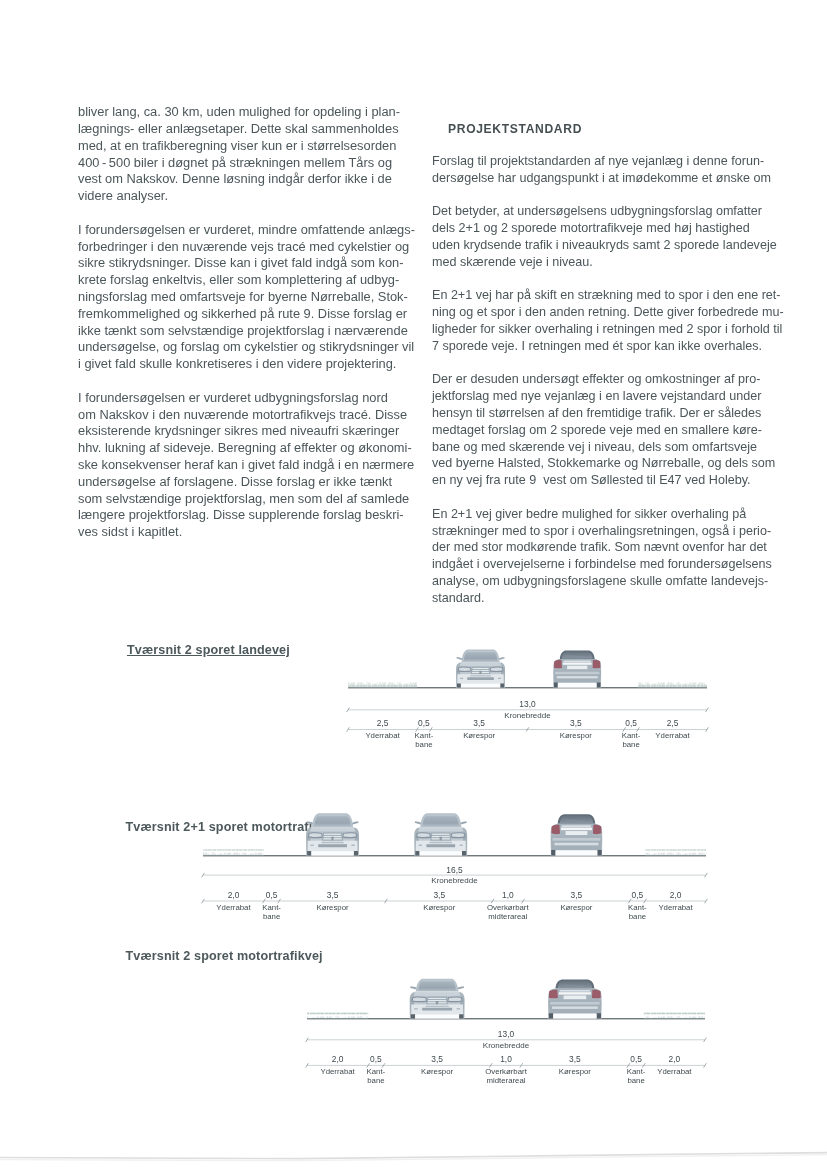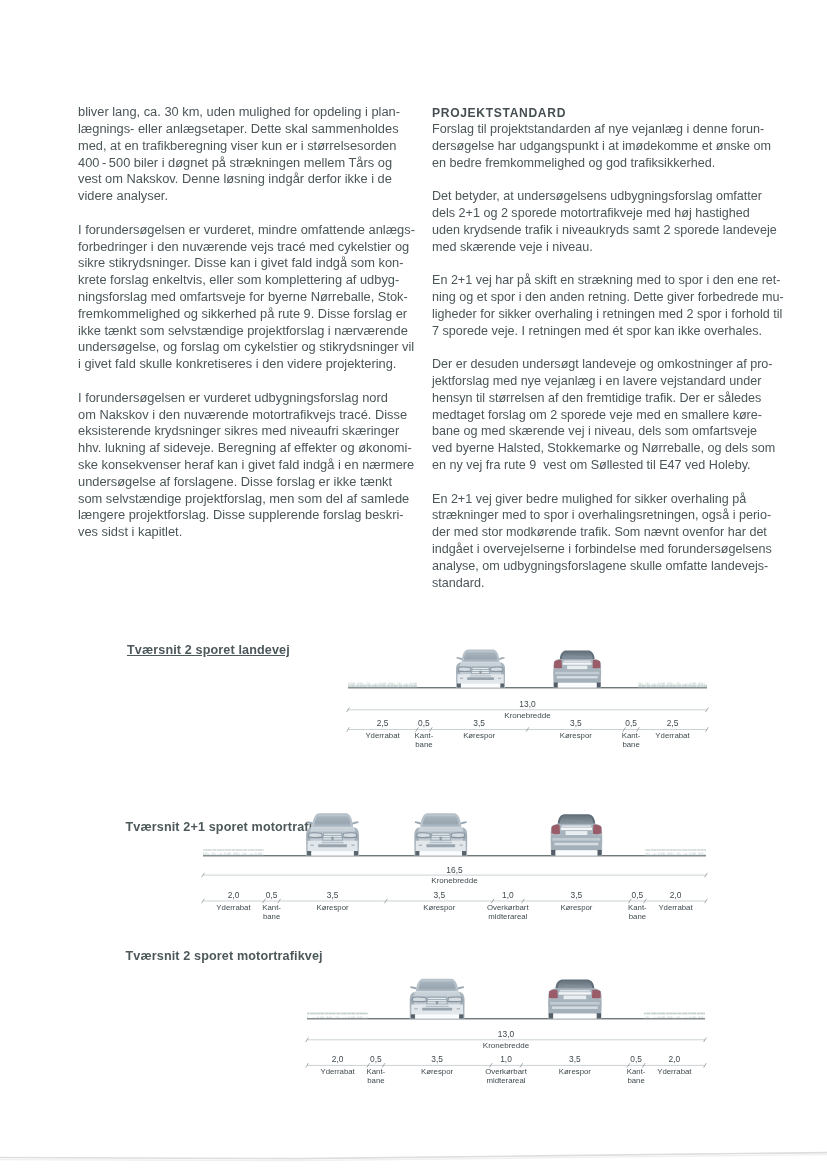--- a/index.html
+++ b/index.html
@@ -4,21 +4,21 @@
 <title>Scanned report page</title>
 <style>
   html,body{margin:0;padding:0;}
   body{width:827px;height:1170px;background:#ffffff;font-family:"Liberation Sans",sans-serif;overflow:hidden;position:relative;}
   .page{position:absolute;left:0;top:0;width:705px;height:1170px;background:#ffffff;}
   .col{position:absolute;color:#4b5659;}
   .ln{height:16.8px;white-space:pre;}
   .gap{height:16.8px;}
   #leftcol{left:78px;top:104.2px;width:340px;font-size:12.85px;}
   #rightcol{left:432px;top:105.8px;width:350px;font-size:12.58px;}
-  h2.sec{font-size:12.1px;font-weight:bold;letter-spacing:.055em;margin:0;height:16.3px;color:#454f52;}
+  h2.sec{font-size:12.1px;font-weight:bold;letter-spacing:.055em;margin:16px;height:16.3px;color:#454f52;}
   .pagenum{position:absolute;left:67.3px;top:1173px;font-size:11.6px;color:#8a9396;}
   .figcap{position:absolute;font-size:12.6px;font-weight:bold;color:#4d585b;letter-spacing:.01em;white-space:nowrap;}
   .figsvg{position:absolute;left:0;top:0;}
   .scanedge{position:absolute;left:0;top:0;pointer-events:none;}
 </style>
 </head>
 <body>
 
 <div class="page">
   <div class="col" id="leftcol">
@@ -46,33 +46,32 @@
       <div class="ln">ske konsekvenser heraf kan i givet fald indgå i en nærmere</div>
       <div class="ln">undersøgelse af forslagene. Disse forslag er ikke tænkt</div>
       <div class="ln">som selvstændige projektforslag, men som del af samlede</div>
       <div class="ln">længere projektforslag. Disse supplerende forslag beskri-</div>
       <div class="ln">ves sidst i kapitlet.</div>
     </div>
   <div class="col" id="rightcol">
       <h2 class="sec">PROJEKTSTANDARD</h2>
       <div class="ln">Forslag til projektstandarden af nye vejanlæg i denne forun-</div>
       <div class="ln">dersøgelse har udgangspunkt i at imødekomme et ønske om</div>
-      <div class="ln">en bedre fremkommelighed og god trafiksikkerhed.</div>
       <div class="gap"></div>
       <div class="ln">Det betyder, at undersøgelsens udbygningsforslag omfatter</div>
       <div class="ln">dels 2+1 og 2 sporede motortrafikveje med høj hastighed</div>
       <div class="ln">uden krydsende trafik i niveaukryds samt 2 sporede landeveje</div>
       <div class="ln">med skærende veje i niveau.</div>
       <div class="gap"></div>
       <div class="ln">En 2+1 vej har på skift en strækning med to spor i den ene ret-</div>
       <div class="ln">ning og et spor i den anden retning. Dette giver forbedrede mu-</div>
       <div class="ln">ligheder for sikker overhaling i retningen med 2 spor i forhold til</div>
       <div class="ln">7 sporede veje. I retningen med ét spor kan ikke overhales.</div>
       <div class="gap"></div>
-      <div class="ln">Der er desuden undersøgt landeveje og omkostninger af pro-</div>
+      <div class="ln">Der er desuden undersøgt effekter og omkostninger af pro-</div>
       <div class="ln">jektforslag med nye vejanlæg i en lavere vejstandard under</div>
       <div class="ln">hensyn til størrelsen af den fremtidige trafik. Der er således</div>
       <div class="ln">medtaget forslag om 2 sporede veje med en smallere køre-</div>
       <div class="ln">bane og med skærende vej i niveau, dels som omfartsveje</div>
       <div class="ln">ved byerne Halsted, Stokkemarke og Nørreballe, og dels som</div>
       <div class="ln">en ny vej fra rute 9  vest om Søllested til E47 ved Holeby.</div>
       <div class="gap"></div>
       <div class="ln">En 2+1 vej giver bedre mulighed for sikker overhaling på</div>
       <div class="ln">strækninger med to spor i overhalingsretningen, også i perio-</div>
       <div class="ln">der med stor modkørende trafik. Som nævnt ovenfor har det</div>

